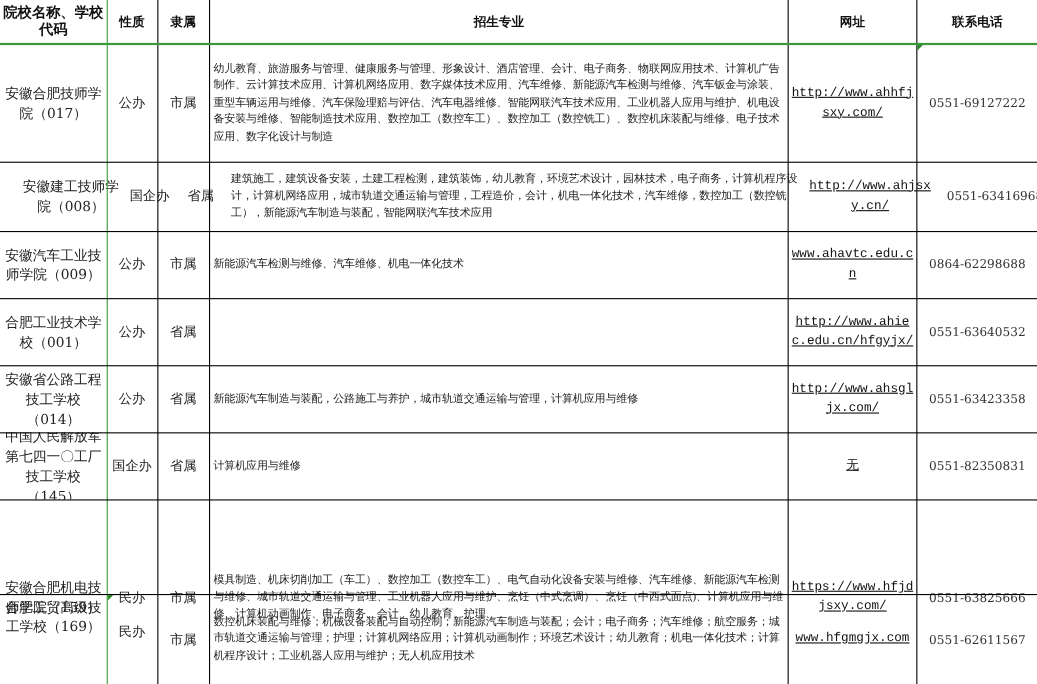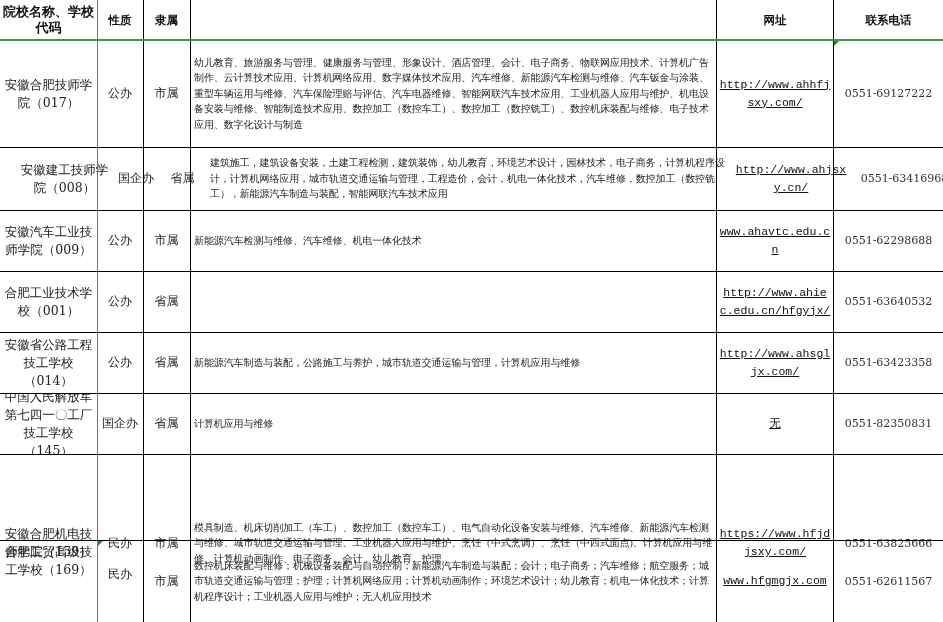--- a/index.html
+++ b/index.html
@@ -28,20 +28,21 @@
 </style>
 </head>
 <body>
 
 <div class="grid">
 
   <div class="row hdr" style="top:0;height:40px;">
     <div class="cell c-name" style="font-size:13px;line-height:16px;">院校名称、学校代码</div>
     <div class="cell c-type" style="font-size:11.5px;">性质</div>
     <div class="cell c-aff" style="font-size:11.5px;">隶属</div>
+    <div class="cell c-major" style="justify-content:center;font-size:11.5px;">招生专业</div>
     <div class="cell c-url" style="font-size:11.5px;">网址</div>
     <div class="cell c-phone" style="font-size:11.5px;color:#111;">联系电话</div>
   </div>
 
   <div class="row" style="top:40px;height:107px;">
     <div class="cell c-name">安徽合肥技师学院（017）</div>
     <div class="cell c-type">公办</div>
     <div class="cell c-aff">市属</div>
     <div class="cell c-major">幼儿教育、旅游服务与管理、健康服务与管理、形象设计、酒店管理、会计、电子商务、物联网应用技术、计算机广告制作、云计算技术应用、计算机网络应用、数字媒体技术应用、汽车维修、新能源汽车检测与维修、汽车钣金与涂装、重型车辆运用与维修、汽车保险理赔与评估、汽车电器维修、智能网联汽车技术应用、工业机器人应用与维护、机电设备安装与维修、智能制造技术应用、数控加工（数控车工）、数控加工（数控铣工）、数控机床装配与维修、电子技术应用、数字化设计与制造</div>
     <div class="cell c-url">
@@ -62,21 +63,21 @@
   </div>
 
   <div class="row" style="top:210px;height:61px;">
     <div class="cell c-name">安徽汽车工业技师学院（009）</div>
     <div class="cell c-type">公办</div>
     <div class="cell c-aff">市属</div>
     <div class="cell c-major">新能源汽车检测与维修、汽车维修、机电一体化技术</div>
     <div class="cell c-url">
         <span>www.ahavtc.edu.cn</span>
       </div>
-    <div class="cell c-phone">0551-62298688</div>
+    <div class="cell c-phone">0864-62298688</div>
   </div>
 
   <div class="row" style="top:271px;height:61px;">
     <div class="cell c-name">合肥工业技术学校（001）</div>
     <div class="cell c-type">公办</div>
     <div class="cell c-aff">省属</div>
     <div class="cell c-url">
         <span>http://www.ahiec.edu.cn/hfgyjx/</span>
       </div>
     <div class="cell c-phone">0551-63640532</div>

